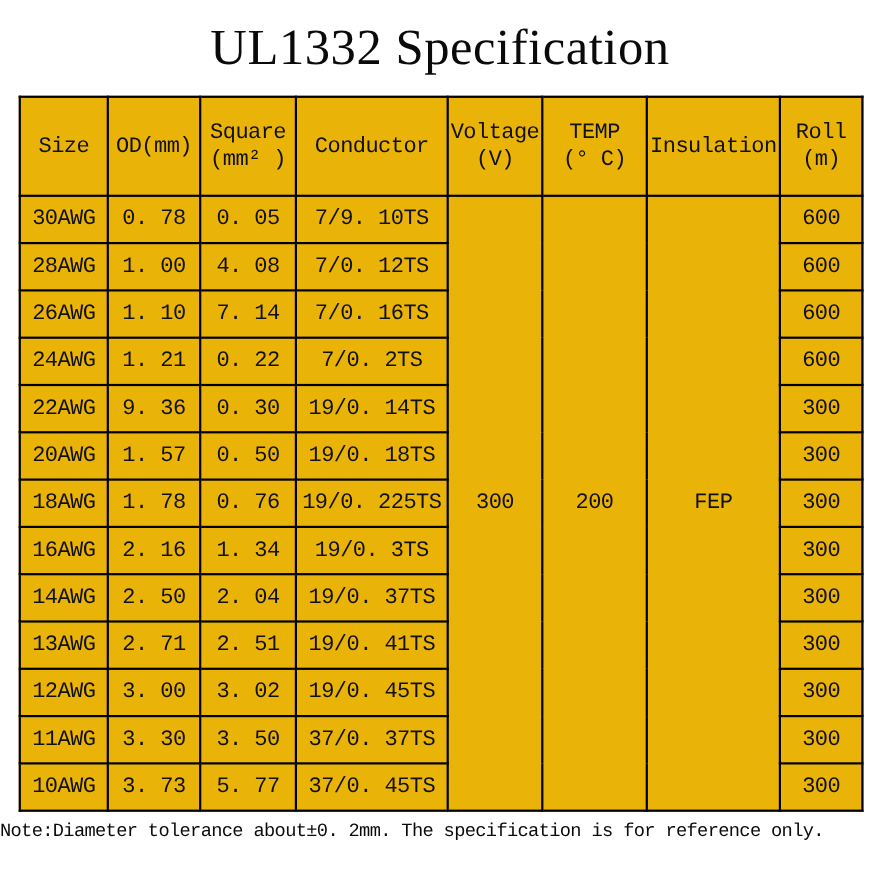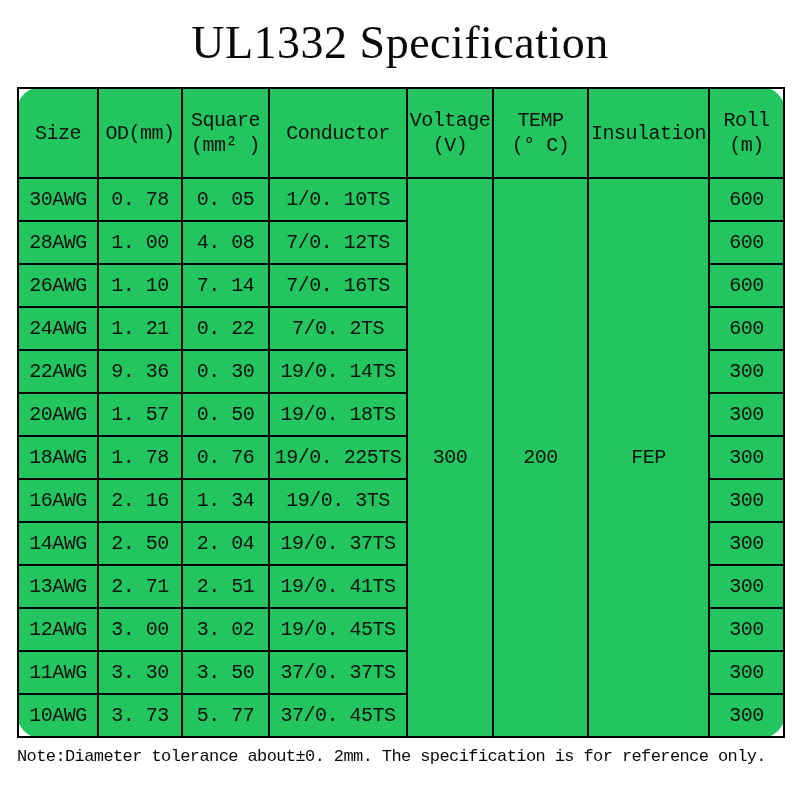--- a/index.html
+++ b/index.html
@@ -26,22 +26,21 @@
     padding-top: 16px;
     padding-bottom: 18px;
     letter-spacing: 0.5px;
     color: #0a0a0a;
   }
   table.spec {
     border-collapse: collapse;
     table-layout: fixed;
     margin-left: 17px;
     width: 766px;
-    background: #22c55e;
-    border-radius: 24px;
+    background: #eab308;
   }
   table.spec td, table.spec th {
     border: 2px solid #000000;
     text-align: center;
     vertical-align: middle;
     padding: 0;
     font-size: 20px;
     font-weight: normal;
     letter-spacing: -0.5px;
     color: #111111;
@@ -50,21 +49,20 @@
   }
   table.spec thead th {
     height: 88px;
   }
   table.spec tbody td {
     height: 41px;
   }
   .hline2:empty { display: none; }
   .hline1, .hline2 { line-height: 1.25; }
   .note {
-    margin-left: 17px;
     margin-top: 9px;
     font-size: 17px;
     letter-spacing: -0.6px;
     white-space: nowrap;
     color: #0a0a0a;
   }
 </style>
 </head>
 <body>
 
@@ -117,21 +115,21 @@
           <div class="hline1">Roll</div>
           <div class="hline2">(m)</div>
         </th>
       </tr>
     </thead>
     <tbody>
       <tr>
         <td>30AWG</td>
         <td>0. 78</td>
         <td>0. 05</td>
-        <td>1/0. 10TS</td>
+        <td>7/9. 10TS</td>
         <td rowspan="13">300</td>
         <td rowspan="13">200</td>
         <td rowspan="13">FEP</td>
         <td>600</td>
       </tr>
       <tr>
         <td>28AWG</td>
         <td>1. 00</td>
         <td>4. 08</td>
         <td>7/0. 12TS</td>

